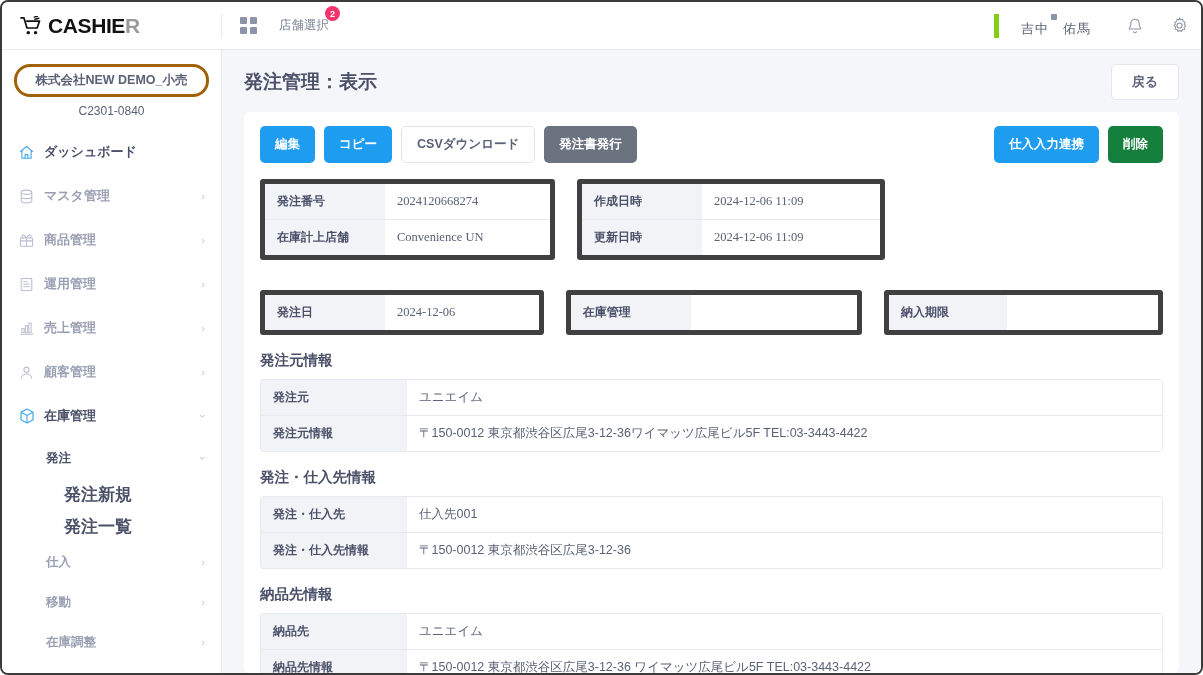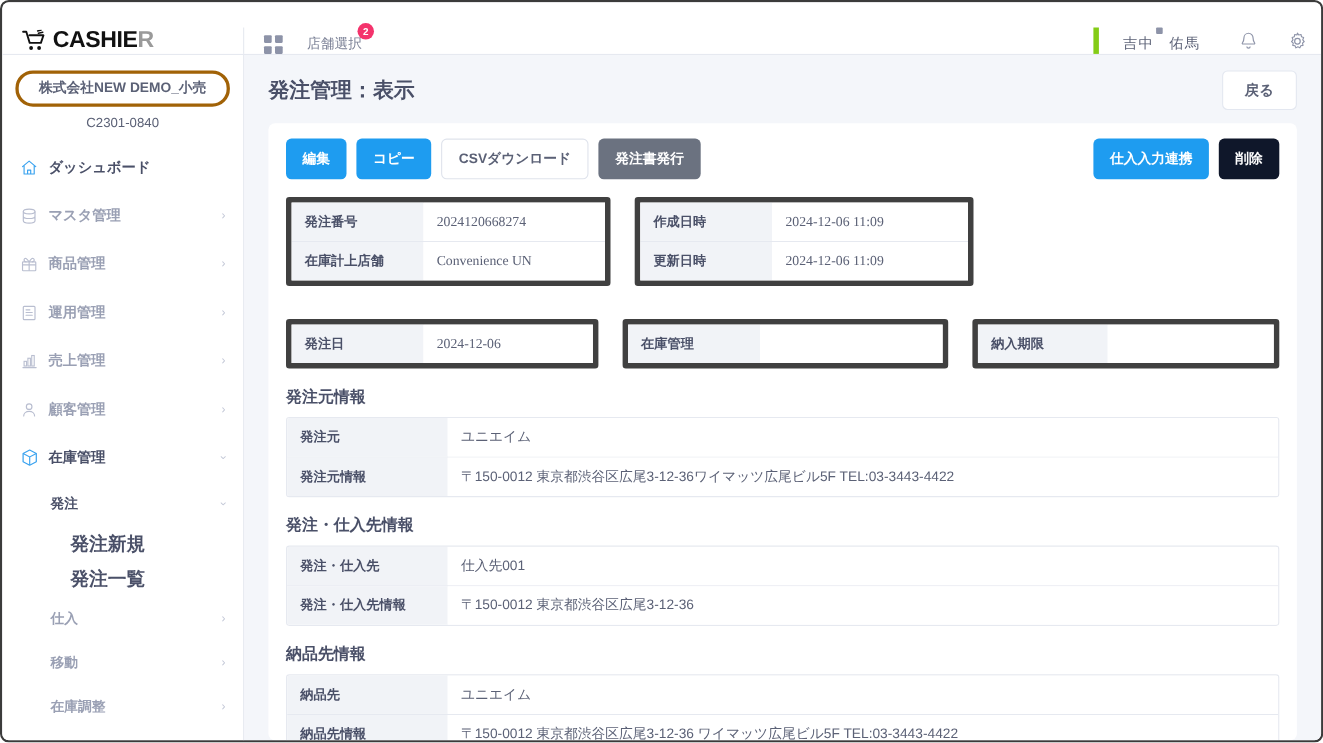--- a/index.html
+++ b/index.html
@@ -9,21 +9,21 @@
     background: #ffffff; overflow: hidden;
   }
   #app {
     width: 1203px; height: 675px;
     display: flex; flex-direction: column;
     border: 2px solid #3b3b3b; border-radius: 8px;
     overflow: hidden; background: #f4f6fa;
   }
 
   
-  .topbar { height: 48px; display: flex; align-items: flex-end; background: #fff;
+  .topbar { height: 48px; display: flex; align-items: center; background: #fff;
             border-bottom: 1px solid #e6e9f0; flex: 0 0 48px; }
   .brand { width: 220px; display: flex; align-items: center; padding-left: 18px;
            border-right: 1px solid #e6e9f0; }
   .cart-icon { width: 22px; height: 20px; margin-right: 6px; display:block; }
   .brand-text { font-size: 21px; font-weight: 800; letter-spacing: -0.4px; color: #111; }
   .brand-text .dim { color: #9a9a9a; }
 
   .topbar-left { display: flex; align-items: center; padding-left: 18px; }
   .store-sel { display: flex; align-items: center; cursor: pointer; }
   .grid-icon { display: grid; grid-template-columns: 7px 7px; grid-template-rows: 7px 7px;
@@ -81,21 +81,21 @@
 
   .card { margin: 0 22px; background: #fff; border-radius: 6px;
           padding: 14px 16px 0 16px; flex: 1 1 auto; overflow: hidden; }
 
   .btnrow { display: flex; gap: 9px; margin-bottom: 16px; }
   .btn { border: none; border-radius: 5px; font-size: 12.5px; font-weight: 700;
          padding: 9px 15px; cursor: pointer; color: #fff; }
   .btn.blue { background: #1e9cf0; }
   .btn.white { background: #fff; color: #5b6176; border: 1px solid #dfe3ec; }
   .btn.gray { background: #6b7280; }
-  .btn.pink { background: #0f172a; }
+  .btn.pink { background: #15803d; }
   .btnrow .spacer { margin-left: auto; }
 
   
   .fld-grid { display: flex; gap: 22px; }
   .fld-tbl { border: 5px solid #404040; border-radius: 3px; overflow: hidden; font-family: Liberation Serif, serif; }
   .fld-row { display: flex; border-bottom: 1px solid #e6e9f0; }
   .fld-row:last-child { border-bottom: none; }
   .fld-lb { background: #f1f3f7; font-size: 12px; font-weight: 700; color: #4a5068;
             padding: 9px 12px; display: flex; align-items: center; }
   .fld-vl { background: #fff; font-size: 12.5px; color: #5b6176;

